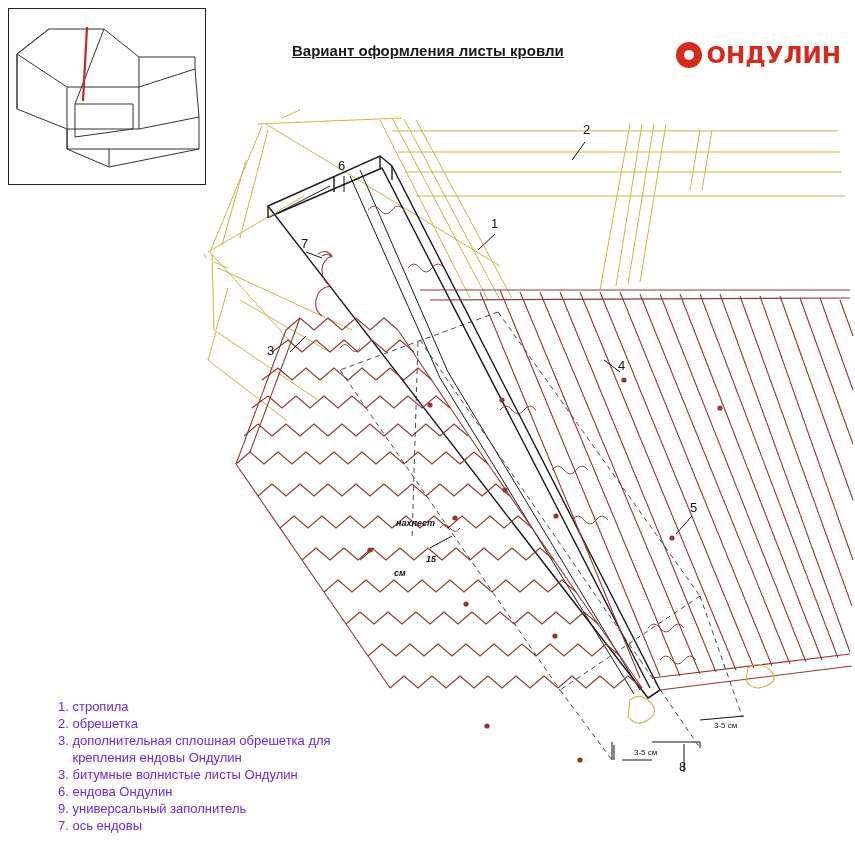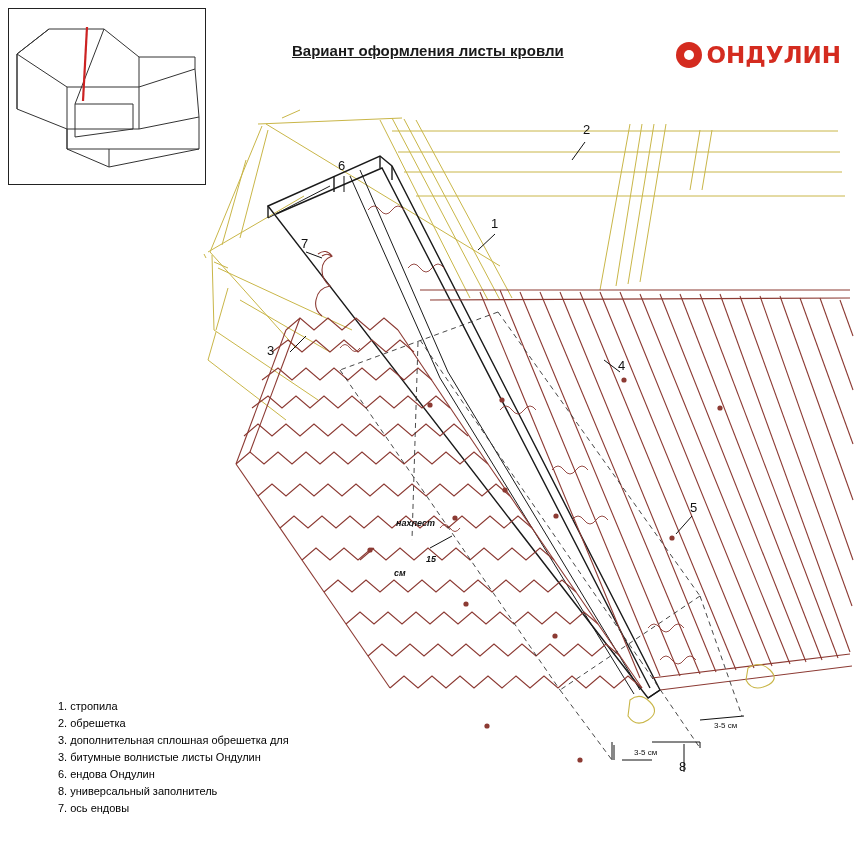--- a/index.html
+++ b/index.html
@@ -17,21 +17,21 @@
               display:flex;align-items:center;justify-content:center;}
   .brand .dot::after{content:"";width:10px;height:10px;border-radius:50%;background:#fff;}
   .brand .word{font-size:23px;font-weight:700;color:#d42b1f;letter-spacing:0px;
                font-family:"DejaVu Sans",sans-serif;}
 
   
   .inset{position:absolute;left:8px;top:8px;width:196px;height:175px;
          border:1px solid #222;background:#fff;}
 
   
-  .legend{position:absolute;left:58px;top:698px;font-size:11px;line-height:17px;color:#000000;}
+  .legend{position:absolute;left:58px;top:698px;font-size:13px;line-height:17px;color:#6d28d9;}
   .legend div{white-space:pre;}
 
   
   .cal{position:absolute;font-size:13px;color:#111;font-weight:400;}
 
   
   .ann{position:absolute;font-size:9px;color:#111;font-style:italic;font-weight:700;}
   .dim{position:absolute;font-size:8px;color:#111;}
   svg{position:absolute;left:0;top:0;}
 </style>
@@ -262,19 +262,20 @@
   <div class="ann" style="left:396px;top:518px;">нахлест</div>
   <div class="ann" style="left:426px;top:554px;">15</div>
   <div class="ann" style="left:394px;top:568px;">см</div>
   <div class="dim" style="left:634px;top:748px;">3-5 см</div>
   <div class="dim" style="left:714px;top:721px;">3-5 см</div>
 
   <div class="legend">
     <div>1. стропила</div>
     <div>2. обрешетка</div>
     <div>3. дополнительная сплошная обрешетка для</div>
+    <div>    крепления ендовы Ондулин</div>
     <div>3. битумные волнистые листы Ондулин</div>
     <div>6. ендова Ондулин</div>
-    <div>8. универсальный заполнитель</div>
+    <div>9. универсальный заполнитель</div>
     <div>7. ось ендовы</div>
   </div>
 
 </div>
 
 </body></html>

